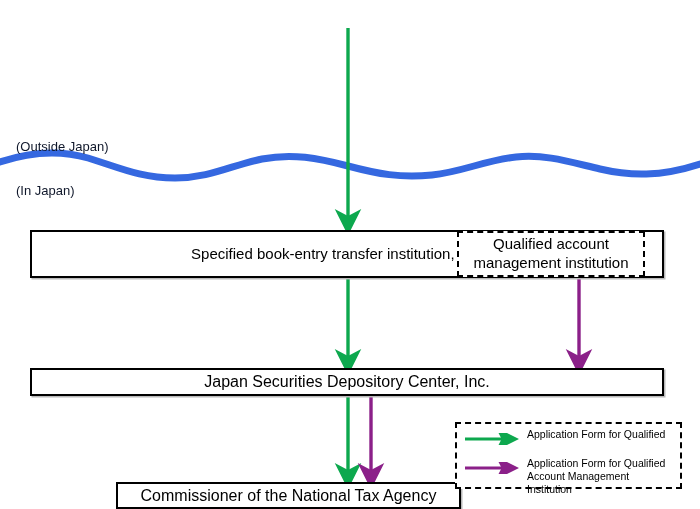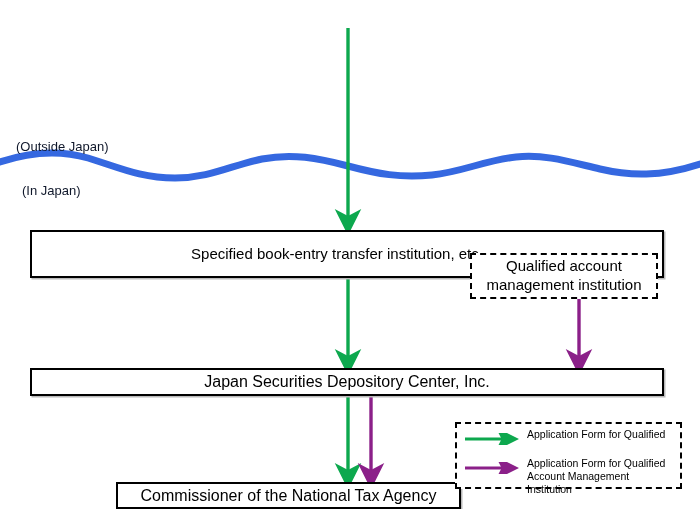--- a/index.html
+++ b/index.html
@@ -56,23 +56,22 @@
     font-size: 15px;
     justify-content: flex-start;
   }
   #box-sbti .label-inner {
     position: absolute;
     left: 150px;
     width: 310px;
     text-align: center;
   }
   #box-qami {
-    left: 470px; top: 231px; width: 188px; height: 46px;
+    left: 457px; top: 231px; width: 188px; height: 46px;
     font-size: 15px;
-    margin-top: 22px;
   }
 
   
   #box-jasdec {
     left: 30px; top: 368px; width: 634px; height: 28px;
     font-size: 16px;
   }
 
   
   #box-commissioner {
@@ -81,21 +80,21 @@
   }
 
   
   .region-label {
     position: absolute;
     font-size: 13px;
     color: #0f172a;
     white-space: nowrap;
   }
   #label-outside { left: 16px; top: 139px; }
-  #label-in      { left: 22px; top: 183px; }
+  #label-in      { left: 16px; top: 183px; }
 
   
   #wave {
     position: absolute;
     left: 0; top: 148px;
     width: 700px; height: 42px;
   }
 
   
   #arrows {

